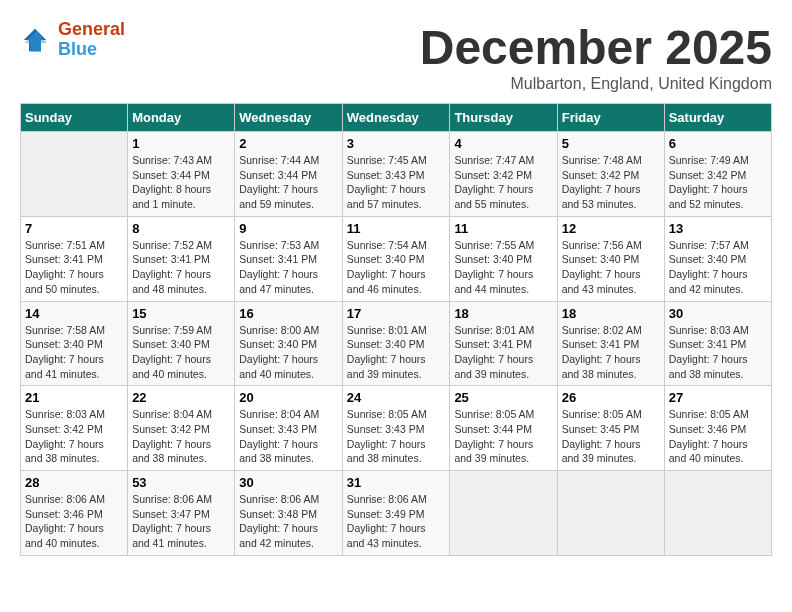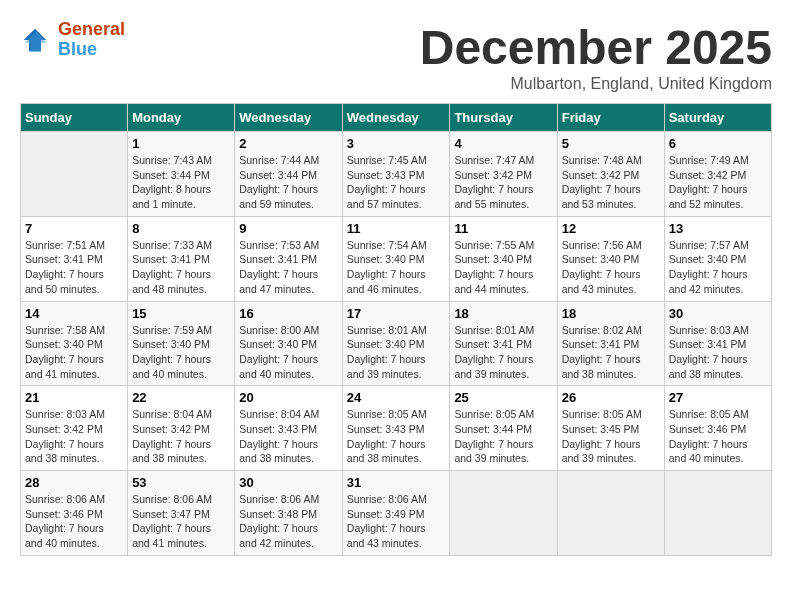--- a/index.html
+++ b/index.html
@@ -163,21 +163,21 @@
       <tr>
         <td>
           <span class="day-number">7</span>
           <div class="day-info" style="white-space: pre-line;">Sunrise: 7:51 AM
 Sunset: 3:41 PM
 Daylight: 7 hours
 and 50 minutes.</div>
         </td>
         <td>
           <span class="day-number">8</span>
-          <div class="day-info" style="white-space: pre-line;">Sunrise: 7:33 AM
+          <div class="day-info" style="white-space: pre-line;">Sunrise: 7:52 AM
 Sunset: 3:41 PM
 Daylight: 7 hours
 and 48 minutes.</div>
         </td>
         <td>
           <span class="day-number">9</span>
           <div class="day-info" style="white-space: pre-line;">Sunrise: 7:53 AM
 Sunset: 3:41 PM
 Daylight: 7 hours
 and 47 minutes.</div>

